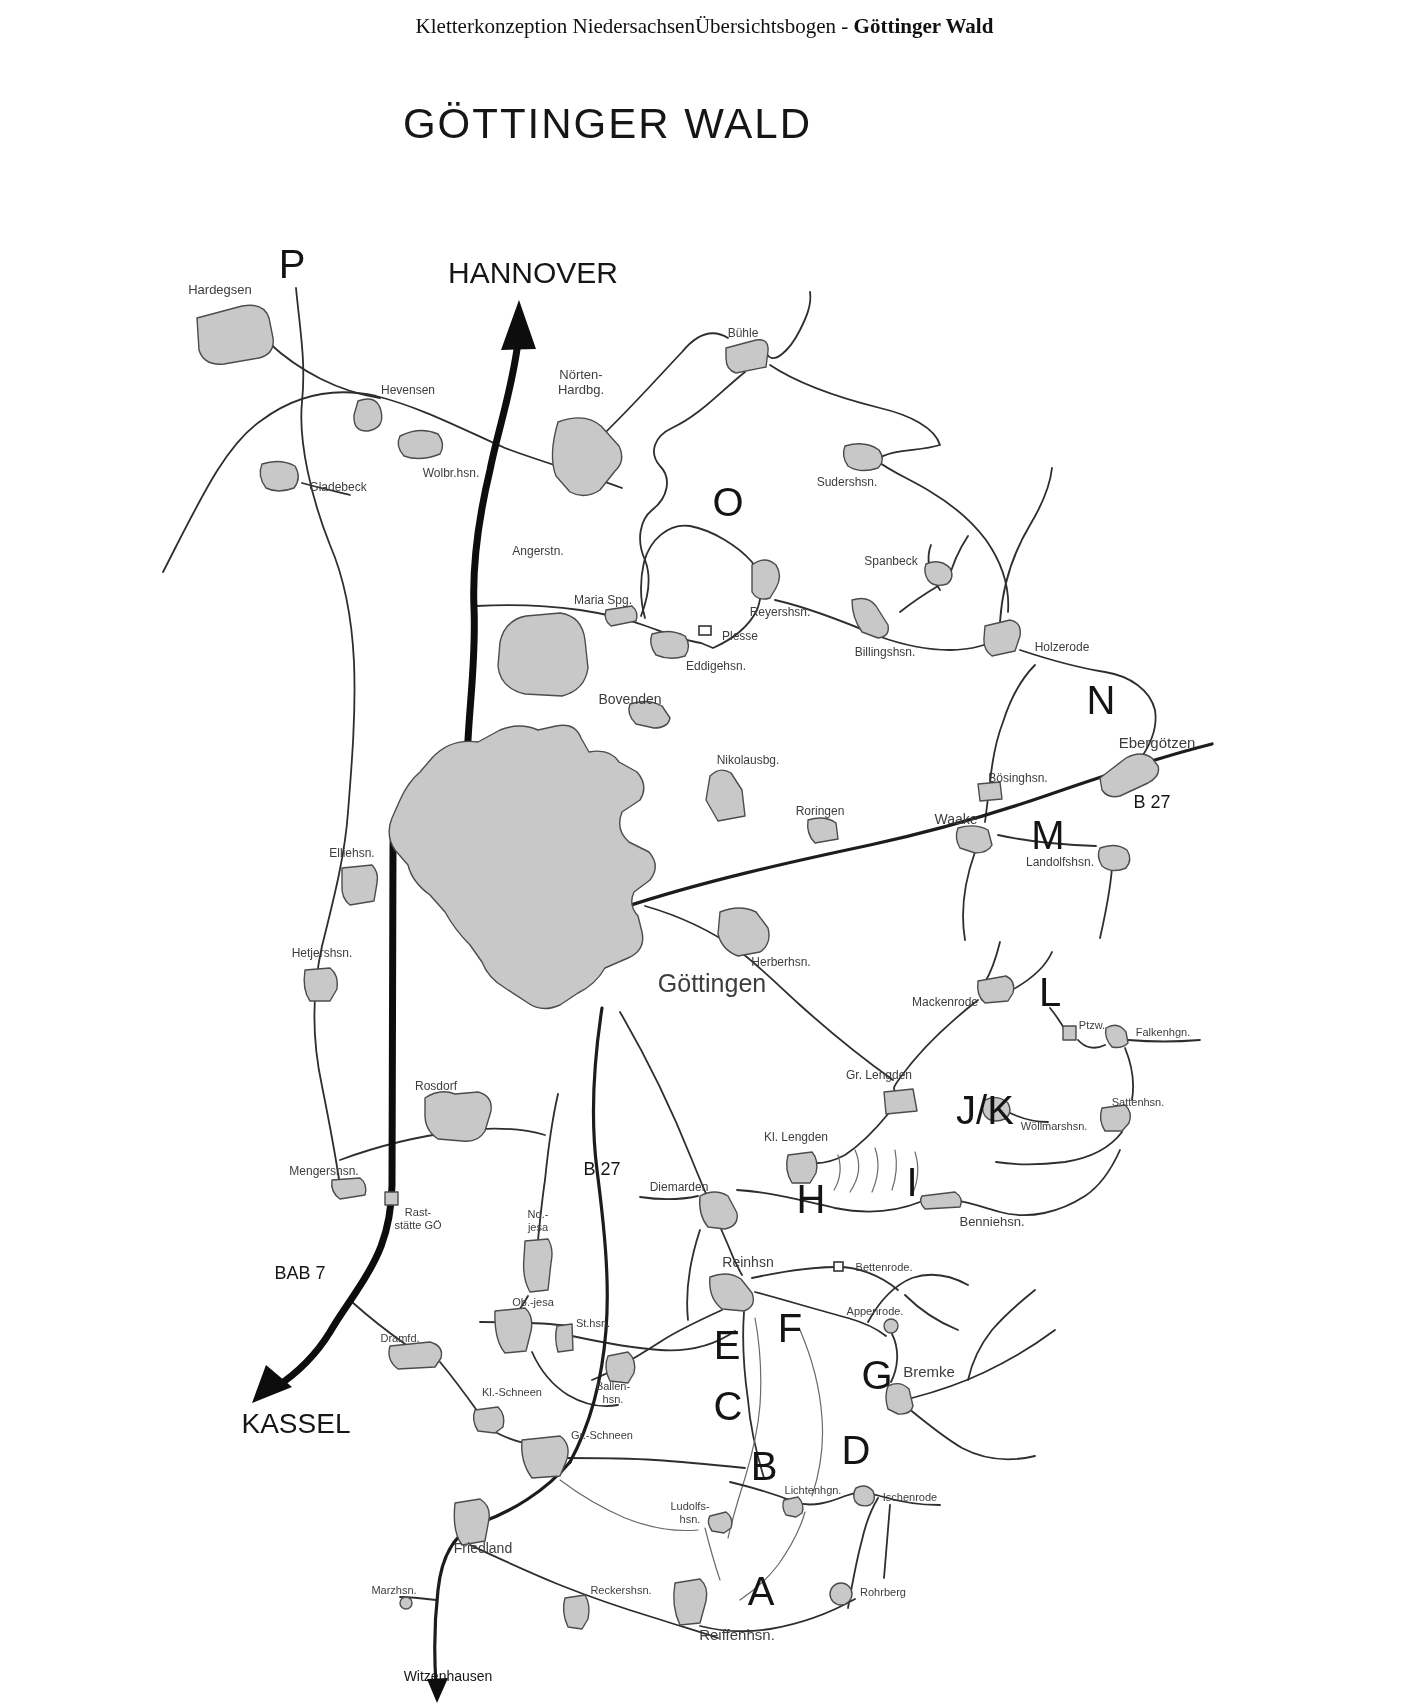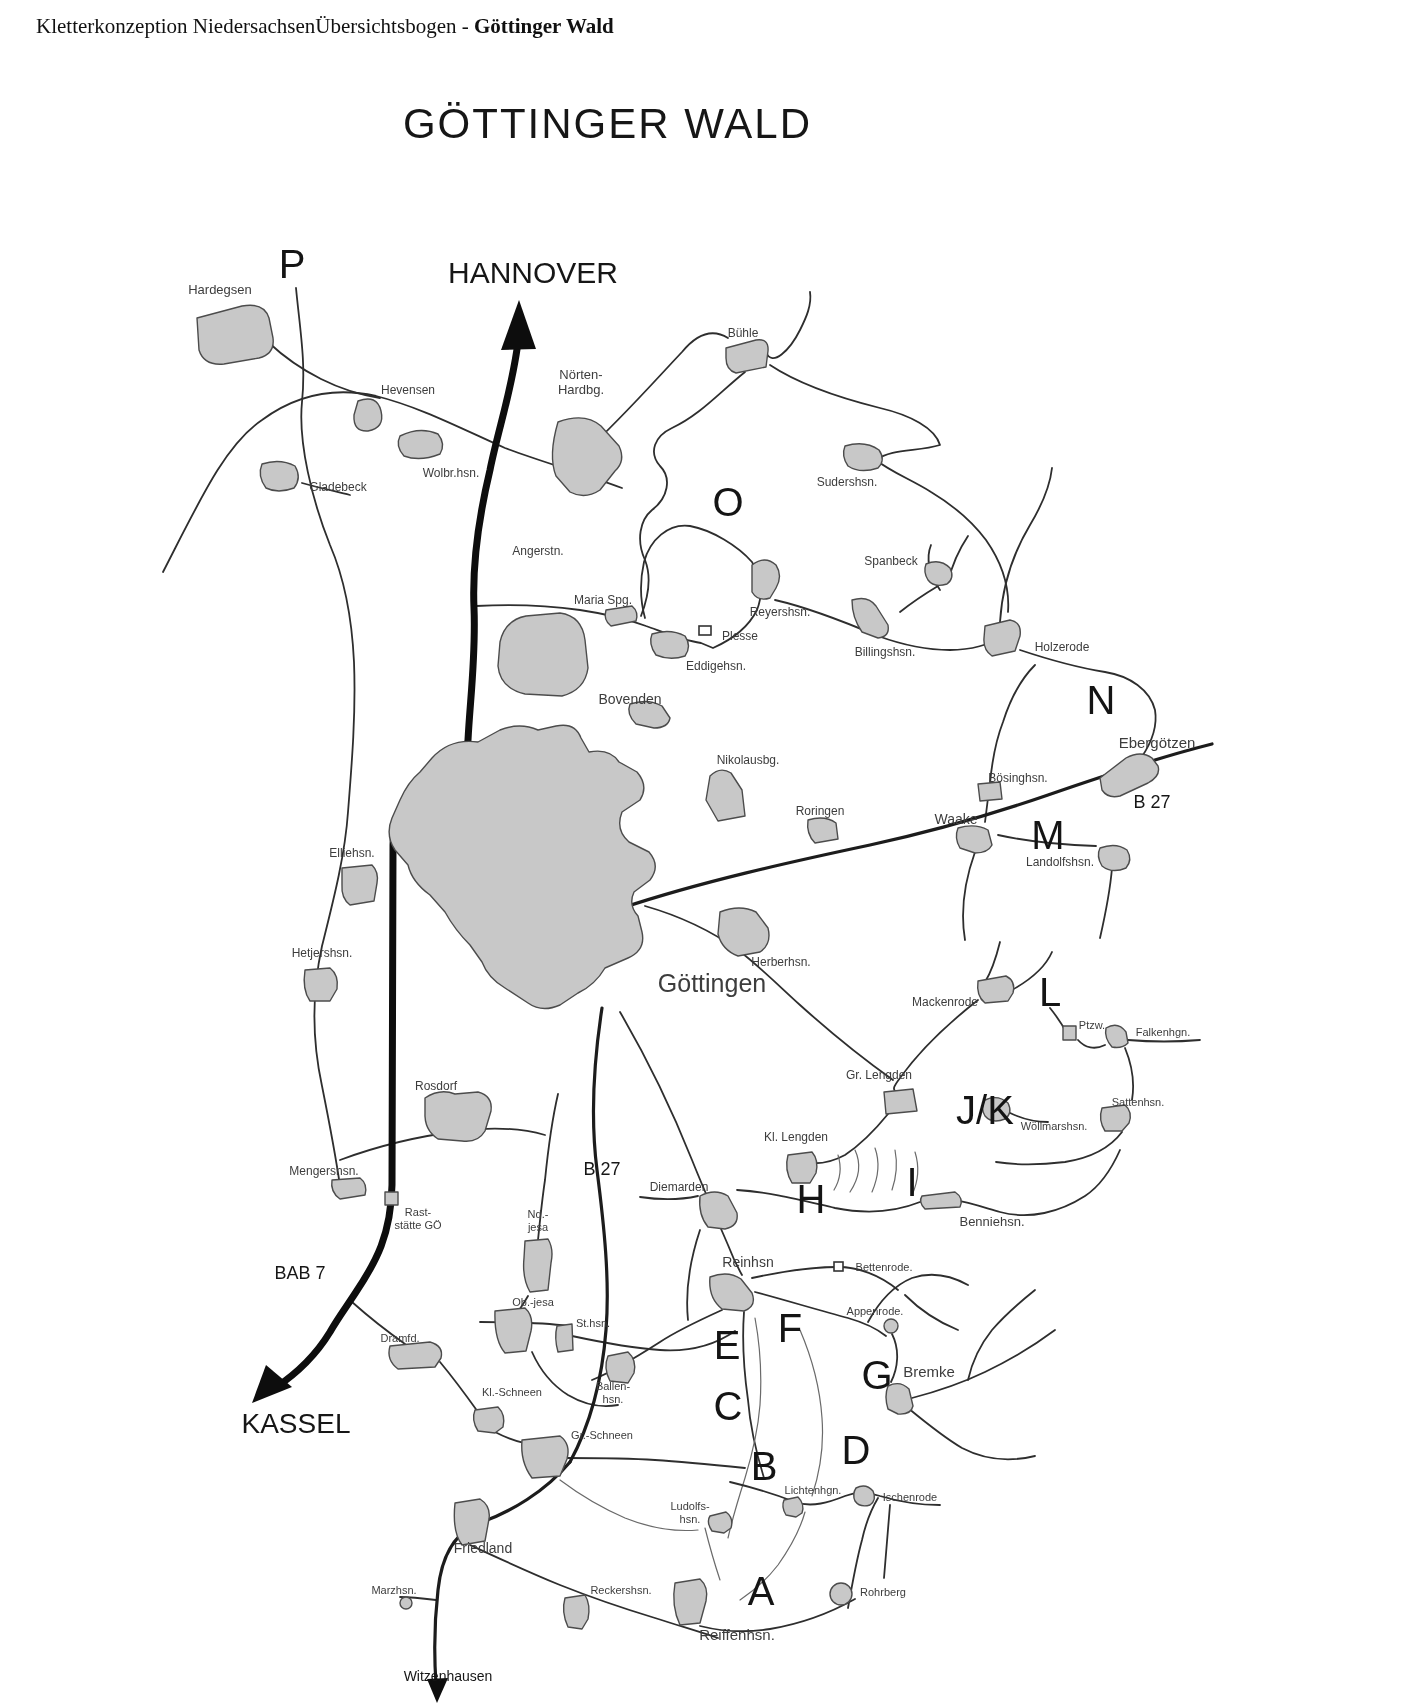--- a/index.html
+++ b/index.html
@@ -1,19 +1,19 @@
 <!DOCTYPE html>
 <html><head>
 <meta charset="utf-8">
 <style>
   html,body{margin:0;padding:0;background:#ffffff;}
   .page{position:relative;width:1409px;height:1708px;background:#fff;overflow:hidden;
         font-family:"Liberation Sans",sans-serif;}
   .hdr{position:absolute;top:14px;left:0;width:100%;box-sizing:border-box;
-       padding:0 36px;display:flex;justify-content:flex-start;
+       padding:0 36px;display:flex;justify-content:center;
        font-family:"Liberation Serif",serif;font-size:21px;color:#111;}
   .hdr b{font-weight:bold;}
   .map-title{position:absolute;top:100px;left:0;width:1215px;text-align:center;
        font-family:"Liberation Sans",sans-serif;font-size:42px;letter-spacing:2px;
        color:#161616;}
   svg{position:absolute;left:0;top:0;}
   .road{fill:none;stroke:#2e2e2e;stroke-width:1.8;stroke-linecap:round;stroke-linejoin:round;}
   .road.hwy{stroke:#0d0d0d;stroke-width:7;}
   .road.b27{stroke:#1c1c1c;stroke-width:3.2;}
   .road.lite{stroke:#6a6a6a;stroke-width:1.2;}

